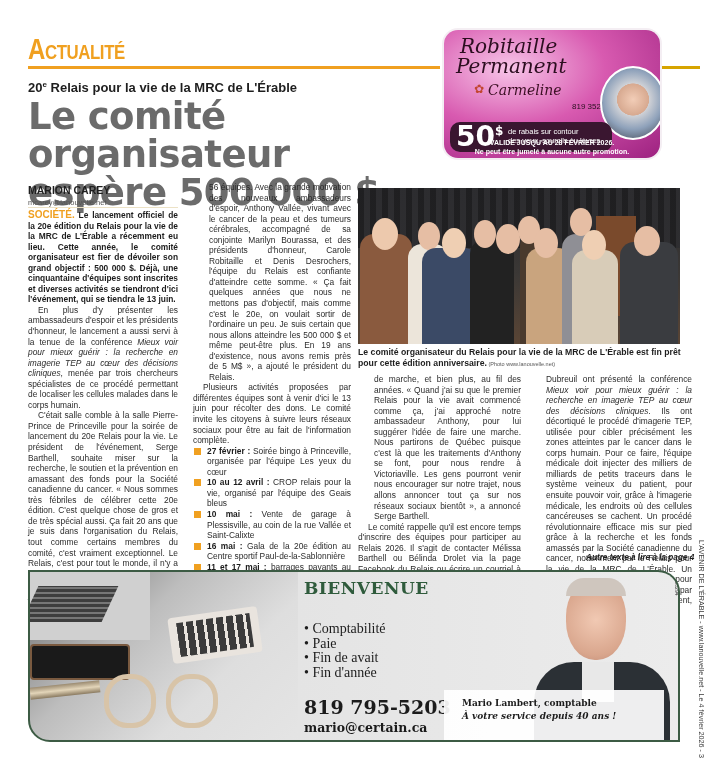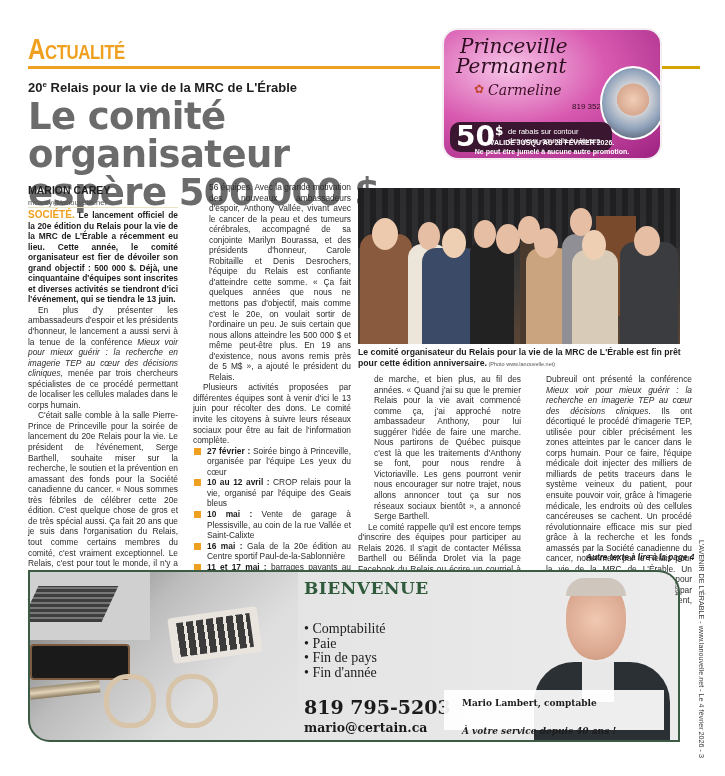--- a/index.html
+++ b/index.html
@@ -82,40 +82,40 @@
   .acc-list { position: absolute; left: 6px; top: 50px; font-family: "Liberation Serif", serif; font-size: 14px; color: #1c1c1c; line-height: 14.5px; list-style: none; }
   .acc-list li::before { content: "• "; }
   .acc-list li.strong { font-weight: bold; letter-spacing: 0.5px; }
   .acc-phone { position: absolute; left: 6px; top: 124px; font-family: "DejaVu Serif", serif; font-weight: bold; font-size: 19px; color: #1b1b1b; }
   .acc-email { position: absolute; left: 6px; top: 148px; font-family: "DejaVu Serif", serif; font-weight: bold; font-size: 12.5px; color: #1b1b1b; }
   .acc-person { position: absolute; left: 232px; top: 4px; width: 150px; height: 168px; }
   .acc-person .face { position: absolute; left: 36px; top: 4px; width: 60px; height: 80px; border-radius: 45% 45% 48% 48%; background: radial-gradient(circle at 50% 50%, #f1c9b3 0%, #d9a68d 70%, #c08b76 100%); }
   .acc-person .hair { position: absolute; left: 36px; top: 2px; width: 60px; height: 18px; border-radius: 30px 30px 0 0; background: #cfc6be; }
   .acc-person .vest { position: absolute; left: 4px; top: 86px; width: 136px; height: 84px; border-radius: 40px 40px 0 0; background: #2b3035; }
   .acc-person .shirt { position: absolute; left: 52px; top: 86px; width: 32px; height: 40px; background: #e8e8e8; }
-  .acc-label { position: absolute; left: 146px; top: 118px; width: 220px; height: 40px; background: rgba(255,255,255,0.92); padding: 8px 0 0 18px; font-family: "DejaVu Serif", serif; }
+  .acc-label { position: absolute; left: 146px; top: 118px; width: 220px; height: 52px; background: rgba(255,255,255,0.92); padding: 8px 0 0 18px; font-family: "DejaVu Serif", serif; }
   .acc-label .n { font-size: 9px; font-weight: bold; color: #1c1c1c; }
-  .acc-label .t { font-size: 9px; font-weight: bold; font-style: italic; color: #1c1c1c; margin-top: 18px; }
+  .acc-label .t { font-size: 9px; font-weight: bold; font-style: italic; color: #1c1c1c; margin-top: 3px; }
   .acc-code { position: absolute; left: 382px; top: 4px; font-size: 5px; color: #333; transform: rotate(90deg); transform-origin: 0 0; }
 </style>
 </head>
 <body>
 
 <div class="section-title"><span>A</span><span class="small-caps">CTUALITÉ</span></div>
 <div class="section-rule"></div>
 <div class="section-rule-right"></div>
 
 <div class="kicker"><span>20</span><sup>e</sup><span> Relais pour la vie de la MRC de L'Érable</span></div>
 <div class="headline">
   <div>Le comité organisateur</div>
   <div>espère 500 000 $</div>
 </div>
 
 <div class="ad-makeup">
-  <div class="brand1">Princeville</div>
+  <div class="brand1">Robitaille</div>
   <div class="brand2">Permanent</div>
   <div class="flower">✿</div>
   <div class="brand3">Carmeline</div>
   <div class="phone">819 352-1371</div>
   <div class="photo"></div>
   <div class="deal">
     <div class="amount"><span>50</span><sup>$</sup></div>
     <div class="desc">
       <div>de rabais sur contour</div>
       <div>des yeux, sourcils ou lèvres.</div>
@@ -201,21 +201,21 @@
   <div class="glasses">
       <div class="lens l1"></div>
       <div class="lens l2"></div>
     </div>
 </div>
 <div class="ad-acc-right">
   <div class="acc-title1">BIENVENUE</div>
   <ul class="acc-list">
     <li>Comptabilité</li>
     <li>Paie</li>
-    <li>Fin de pays</li>
+    <li>Fin de avait</li>
     <li>Fin d'année</li>
   </ul>
   <div class="acc-phone">819 795-5203</div>
   <div class="acc-email">mario@certain.ca</div>
   <div class="acc-person">
     <div class="vest"></div>
     <div class="shirt"></div>
     <div class="face"></div>
     <div class="hair"></div>
   </div>

